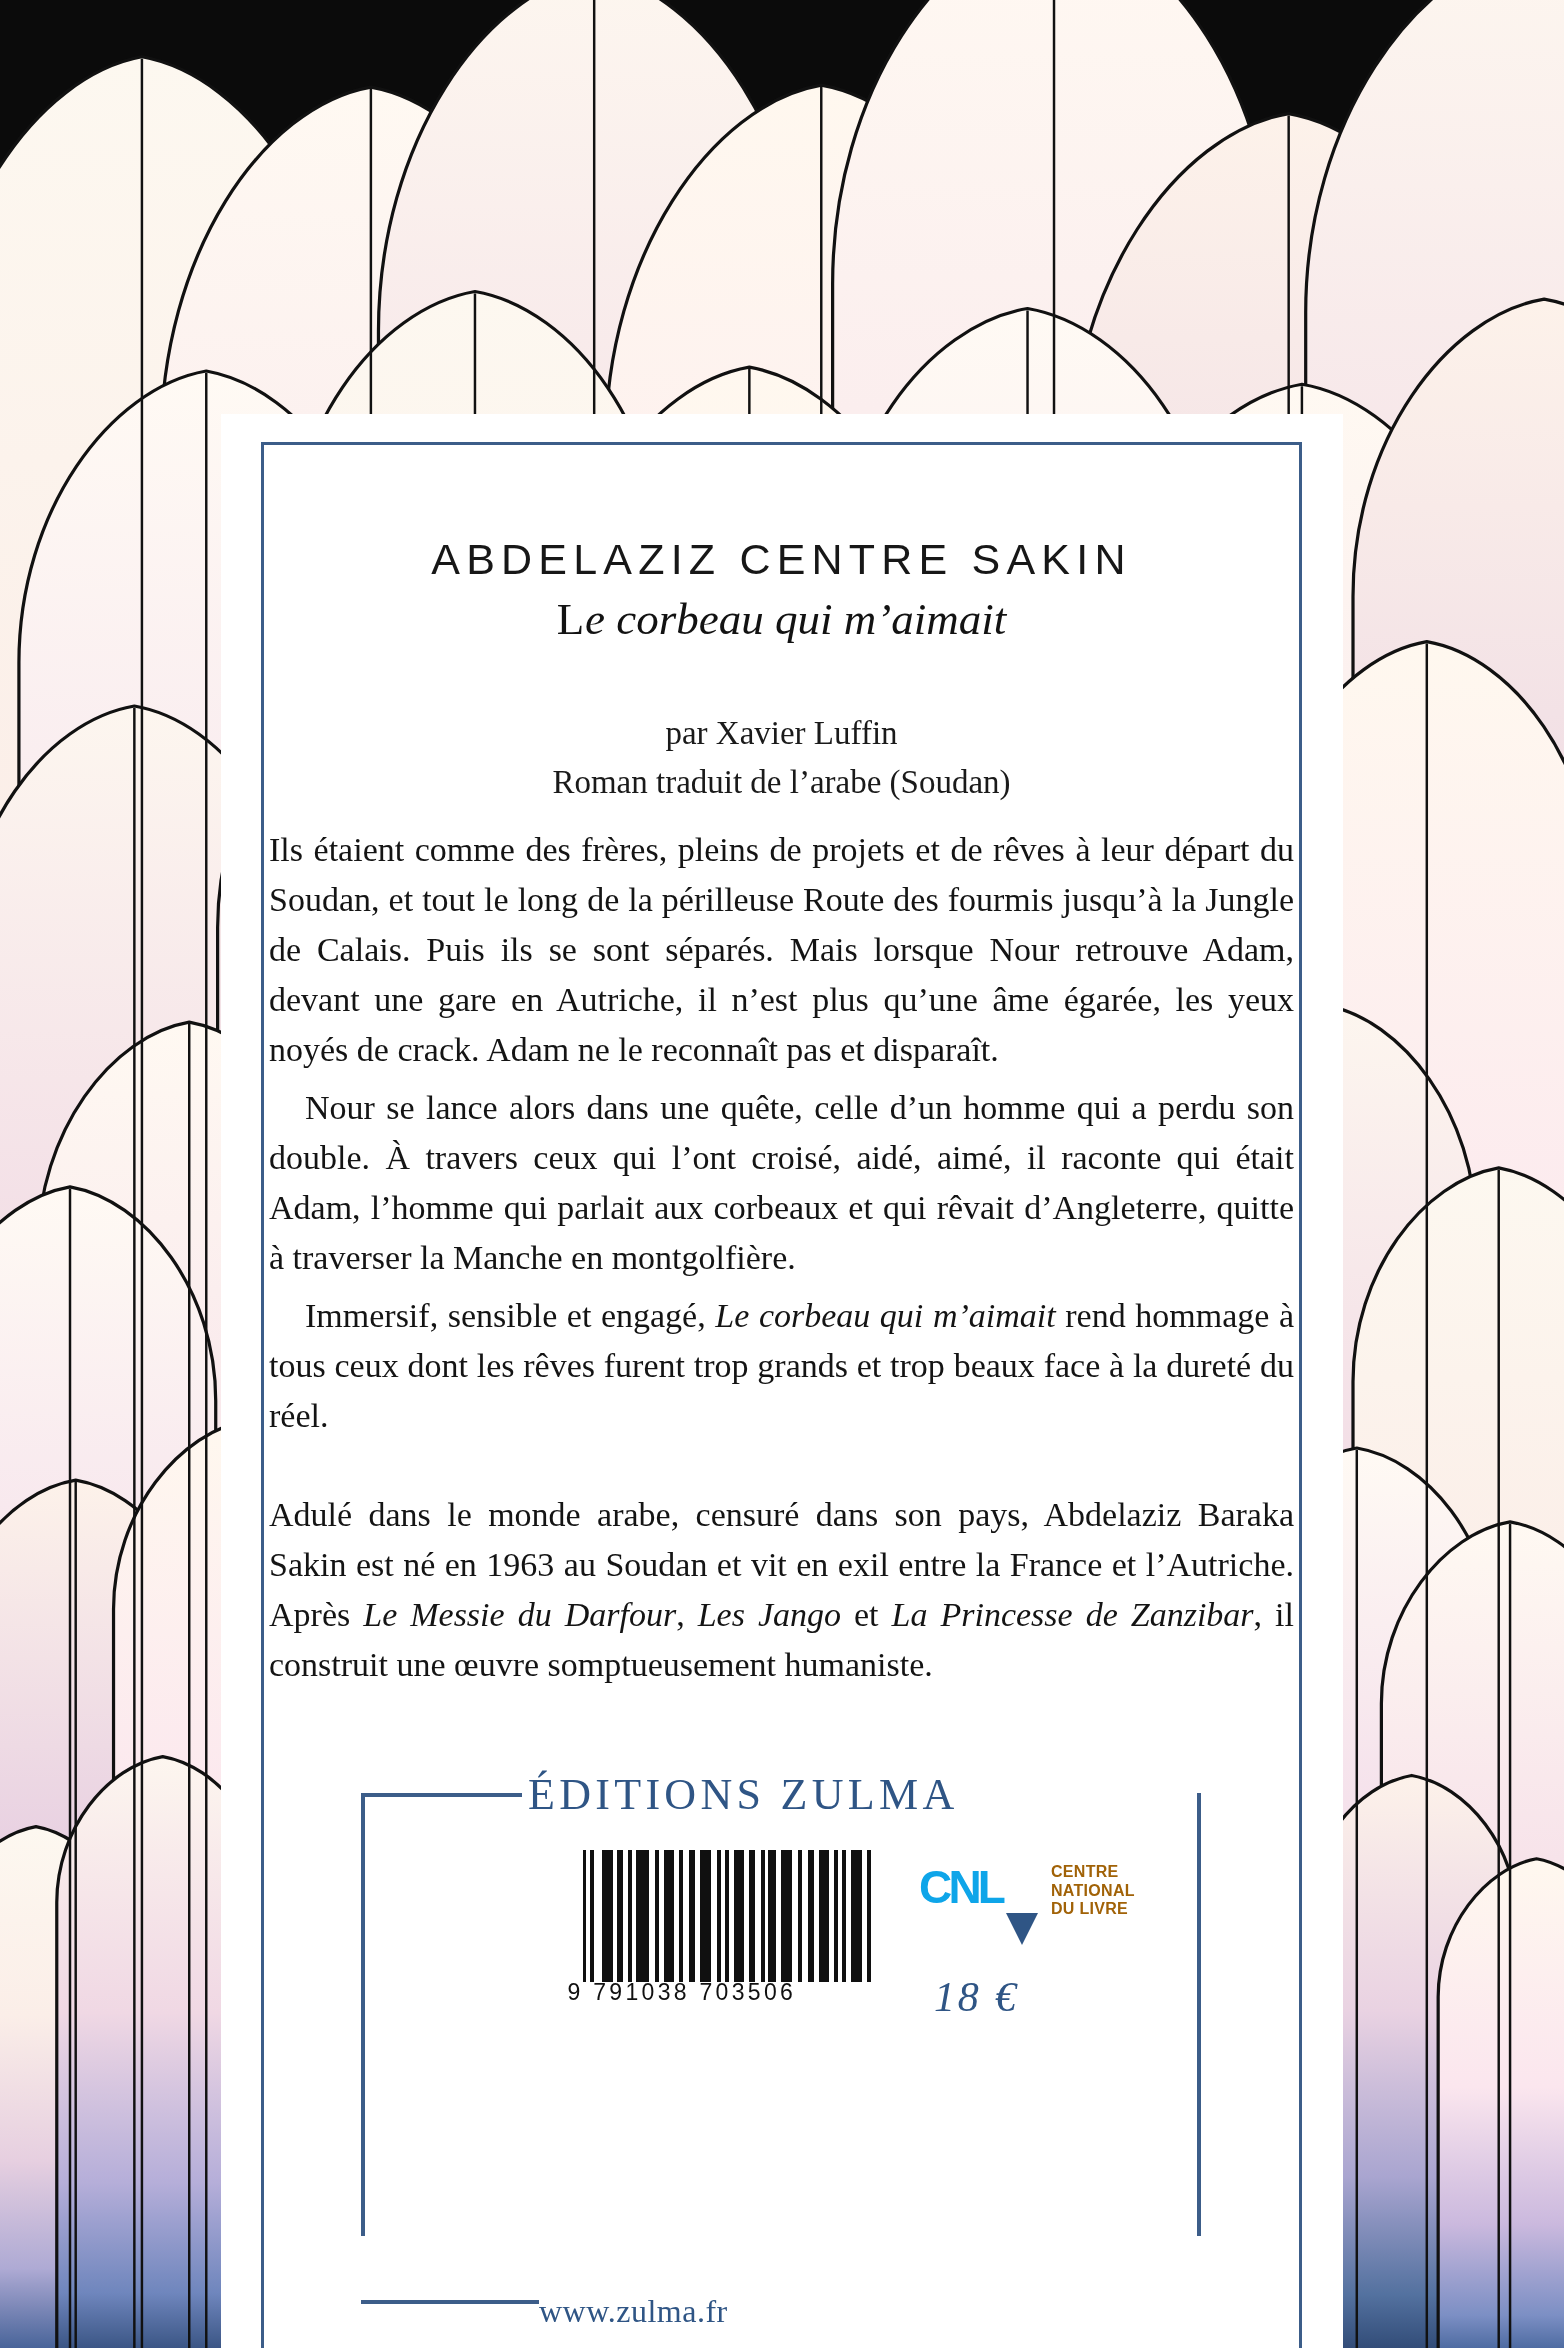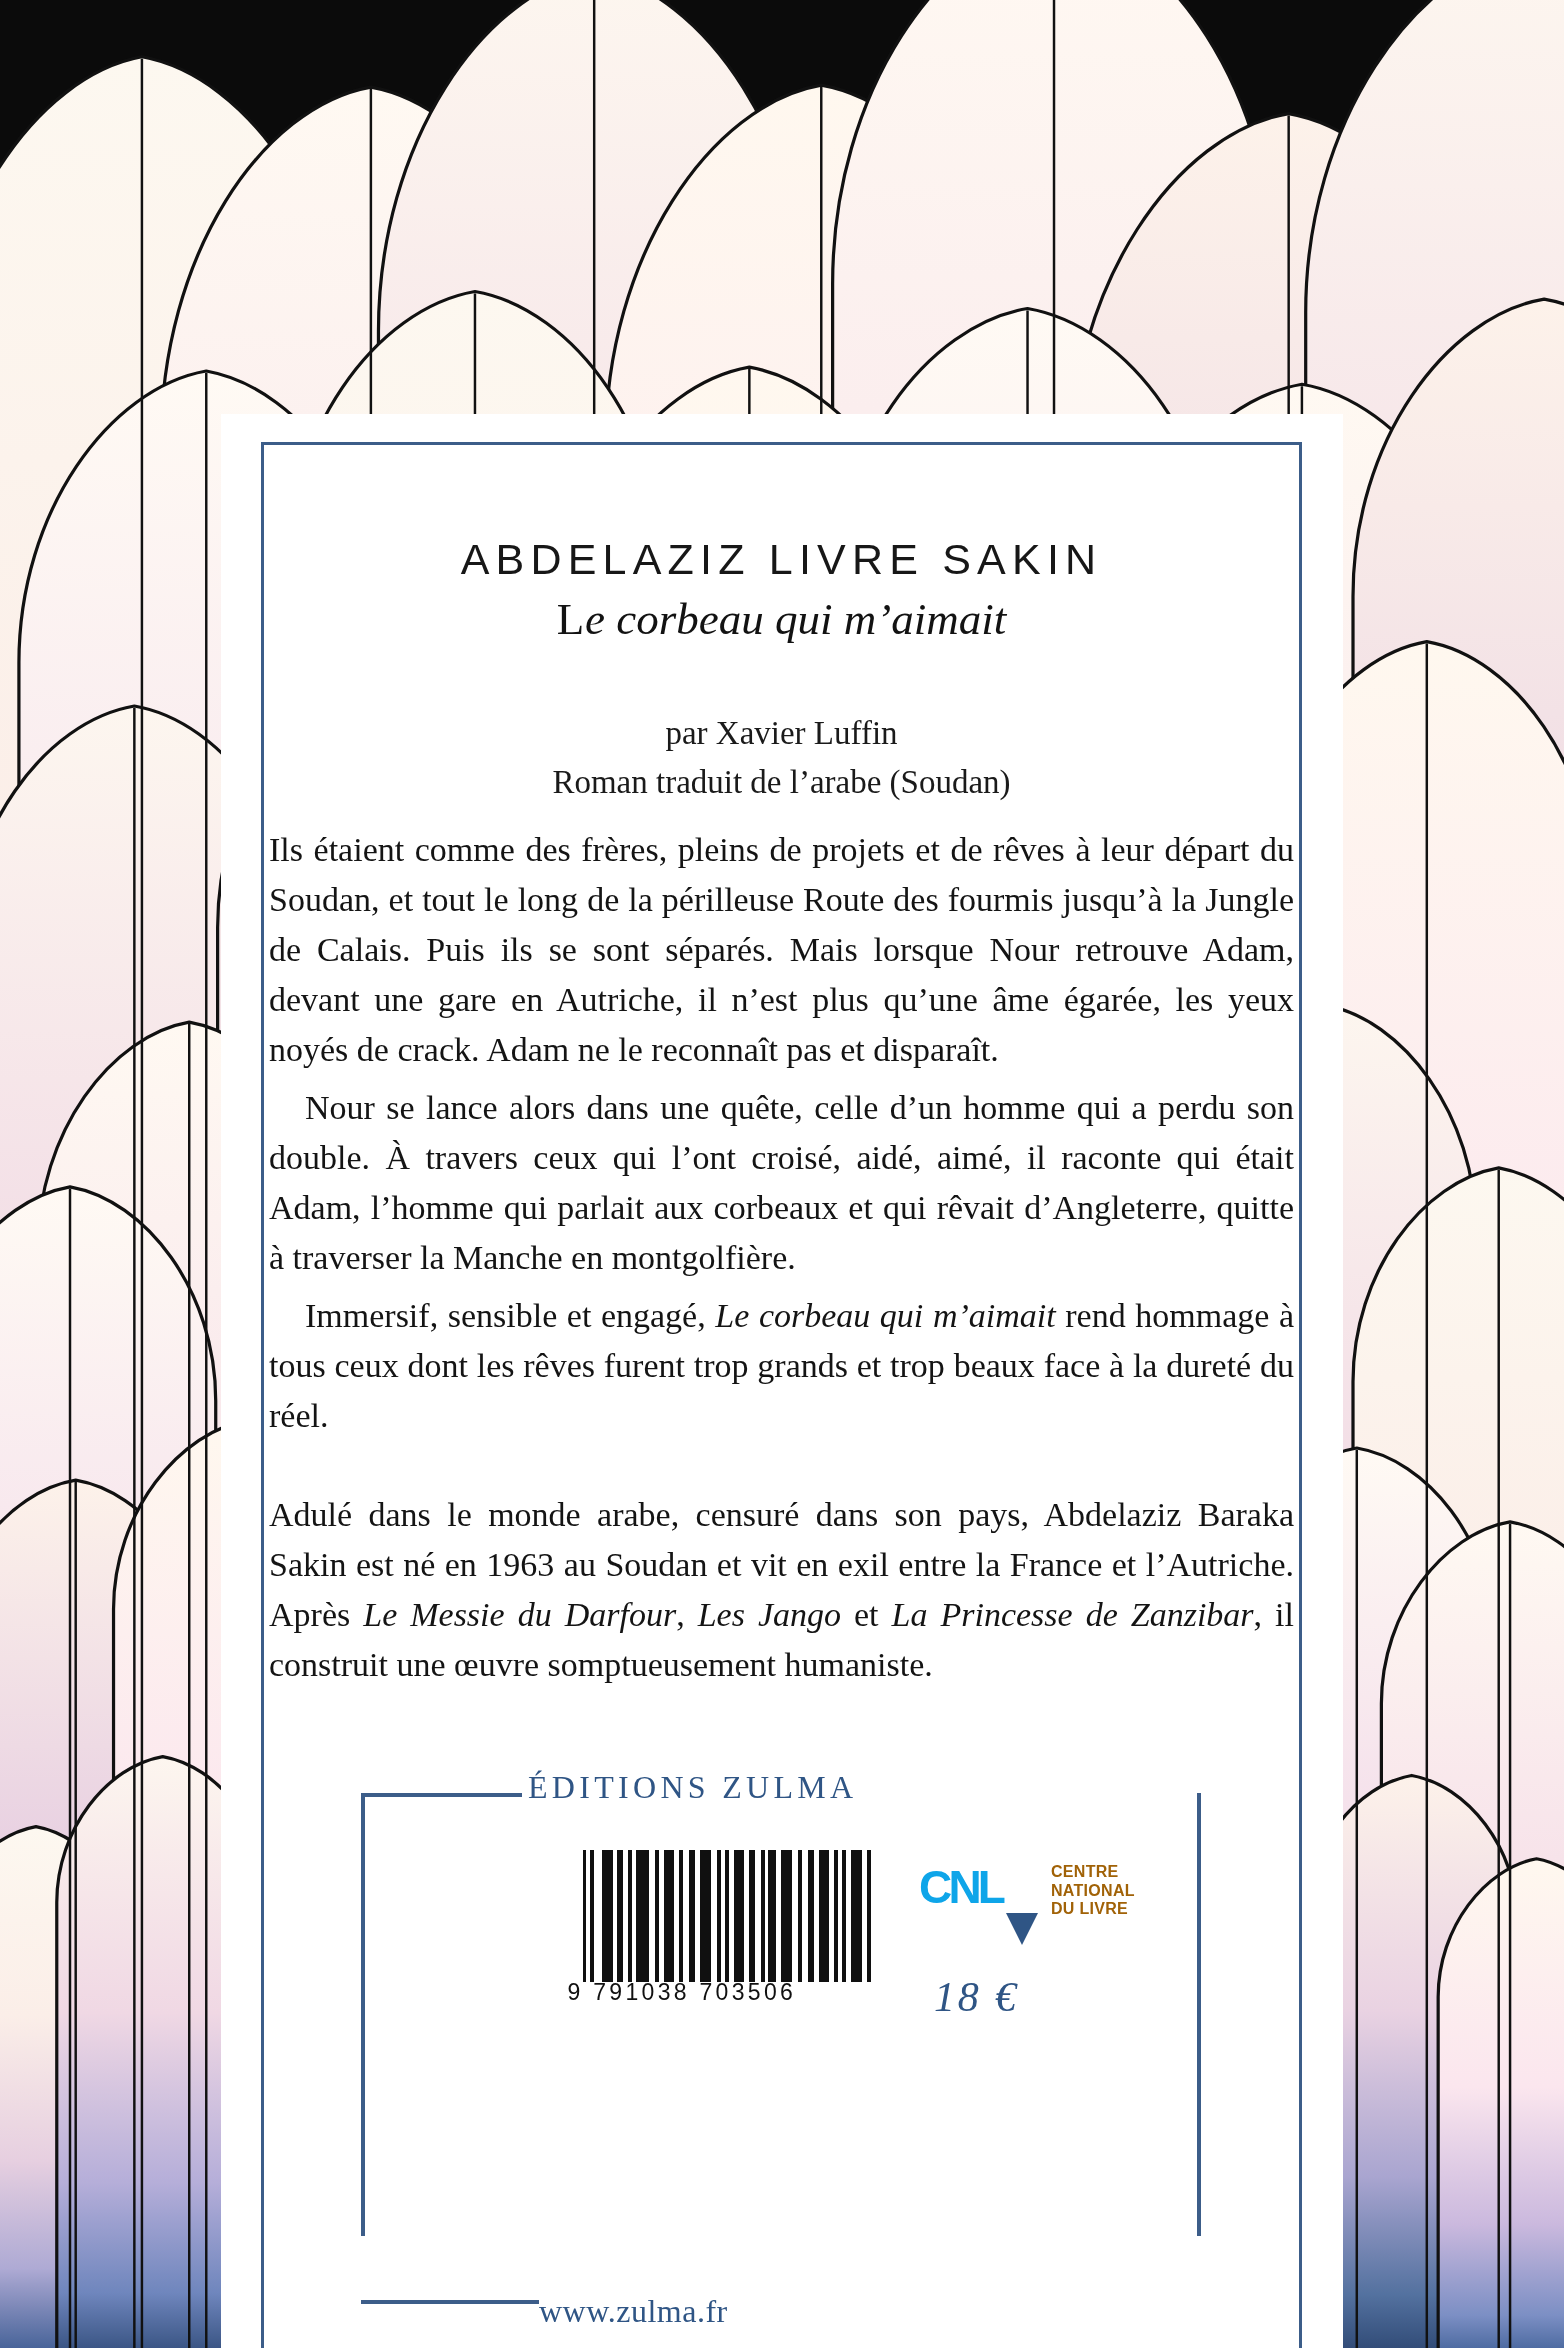--- a/index.html
+++ b/index.html
@@ -99,21 +99,21 @@
   
   .fr-left{position:absolute;left:0;top:0;width:3.8px;height:443px;background:#3c5d89;}
   .fr-right{position:absolute;right:0;top:0;width:3.8px;height:443px;background:#3c5d89;}
   .fr-top-l{position:absolute;left:0;top:0;height:3.8px;width:161px;background:#3c5d89;}
   .fr-bot-l{position:absolute;left:0;bottom:0;height:3.8px;width:178px;background:#3c5d89;}
 
   .pub-name{
     position:absolute;
     left:167px;top:-24px;
     width:681px;
-    font-size:32px;
+    font-size:44px;
     letter-spacing:4.3px;
     color:#2f5585;
     font-family:"Liberation Serif", serif;
     white-space:nowrap;
   }
   .pub-url{
     position:absolute;
     left:178px;bottom:-25.6px;
     width:662px;
     font-size:32px;
@@ -301,21 +301,21 @@
         <path d="M 1596 1610 C 1596 1860 1596 2200 1596 2482"></path>
       </g>
     </g>
   </svg>
 
   <div id="panel"></div>
   <div id="frame"></div>
 
   <div id="content">
 
-    <div class="author">ABDELAZIZ LIVRE SAKIN</div>
+    <div class="author">ABDELAZIZ CENTRE SAKIN</div>
 
     <div class="title">
       <span class="roman">L</span><span class="ital">e corbeau qui m’aimait</span>
     </div>
 
     <div class="transl">
       <div>par Xavier Luffin</div>
       <div>Roman traduit de l’arabe (Soudan)</div>
     </div>
 

